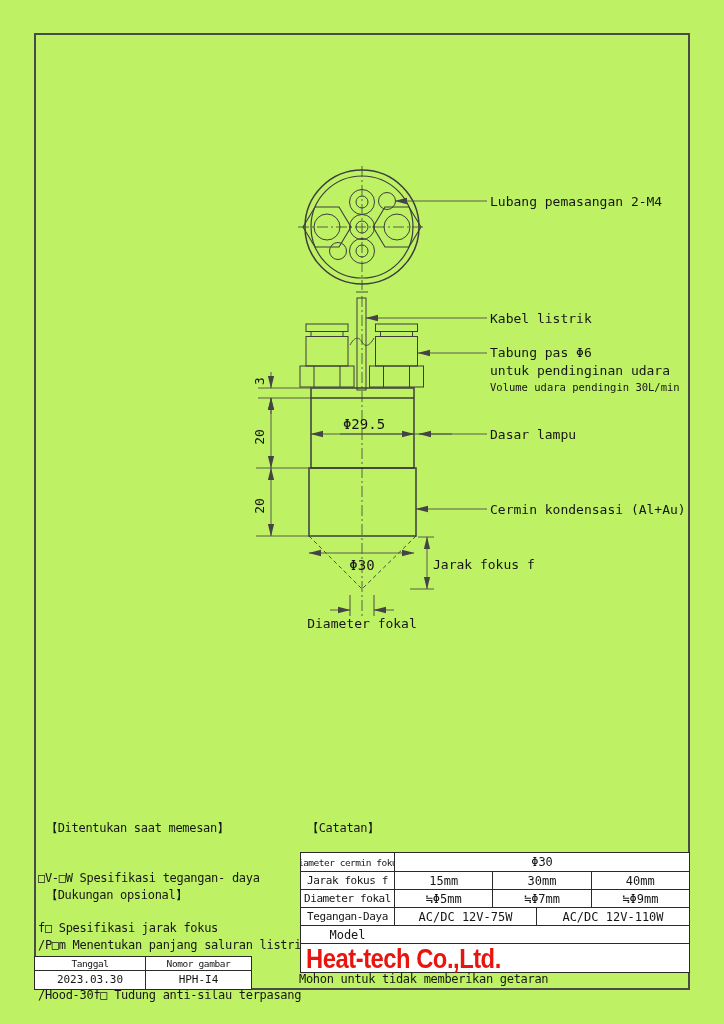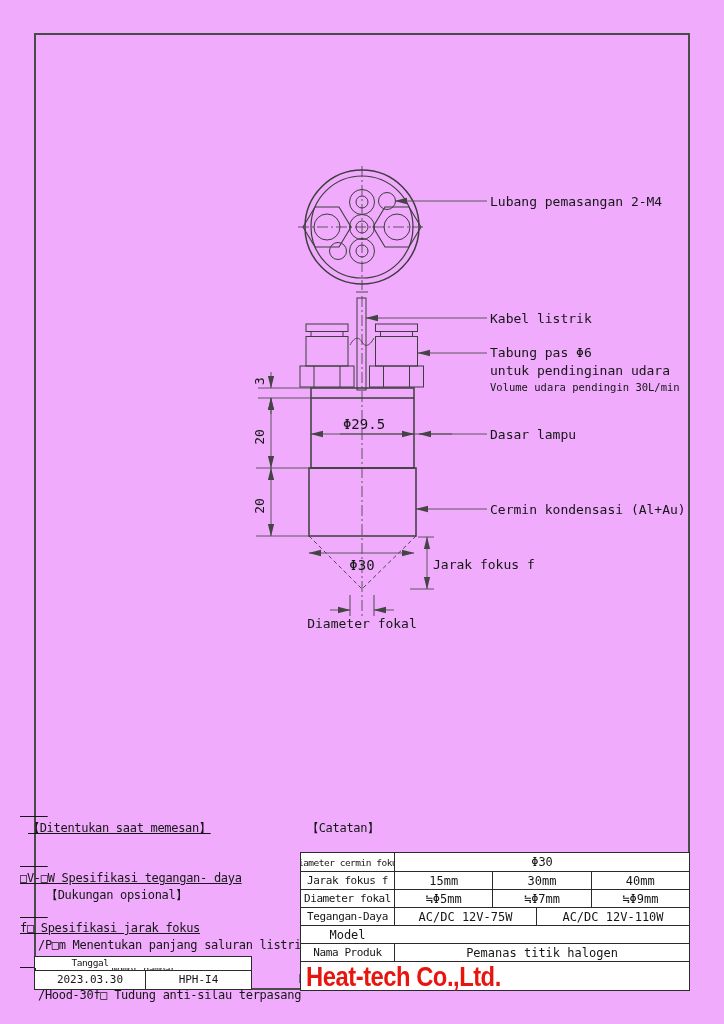--- a/index.html
+++ b/index.html
@@ -1,25 +1,25 @@
 <!DOCTYPE html>
 <html><head>
 <meta charset="utf-8">
 <style>
   html,body{margin:0;padding:0;background:#fff;}
-  .page{position:relative;width:724px;height:1024px;background:#f0abfc;overflow:hidden;
+  .page{position:relative;width:724px;height:1024px;background:#bef264;overflow:hidden;
         font-family:"DejaVu Sans Mono",monospace;color:#161616;}
   .frame{position:absolute;left:34px;top:33px;width:656px;height:957px;
          border:2px solid #4a4a4a;box-sizing:border-box;}
   svg{position:absolute;left:0;top:0;}
   svg text{font-family:"DejaVu Sans Mono",monospace;fill:#161616;}
 
   .note{position:absolute;font-size:12px;line-height:16.8px;letter-spacing:-0.3px;white-space:pre;}
   .note .indent{padding-left:8px;}
-  .note-order{left:20px;top:786px;text-decoration:underline;}
+  .note-order{left:38px;top:786px;}
   .note-optional{left:38px;top:853px;}
   .note-caution{left:299px;top:786px;}
 
   .spec-table{position:absolute;left:300px;top:852px;width:390px;box-sizing:border-box;
               border:1.6px solid #2a2a2a;background:#fff;}
   .srow{display:flex;height:18px;border-top:1.4px solid #2a2a2a;box-sizing:border-box;}
   .srow:first-child{border-top:none;}
   .cell{display:flex;align-items:center;justify-content:center;font-size:12px;
         border-left:1.4px solid #2a2a2a;box-sizing:border-box;overflow:hidden;white-space:nowrap;}
   .cell:first-child{border-left:none;}
@@ -31,21 +31,21 @@
   .c110{flex:1 1 0;}
   .span{flex:1 1 0;}
   .logo-row{height:29px;border-top:1.4px solid #2a2a2a;display:flex;align-items:center;
             justify-content:flex-start;box-sizing:border-box;}
   .logo{font-family:"Liberation Sans",sans-serif;font-weight:bold;font-size:25px;
         letter-spacing:-0.5px;transform:scale(0.95,1.12);white-space:nowrap;}
 
   .title-table{position:absolute;left:34px;top:956px;width:218px;height:34px;box-sizing:border-box;
                border:1.6px solid #2a2a2a;background:#fff;display:flex;flex-direction:column;}
   .trow{display:flex;box-sizing:border-box;}
-  .trow-h{height:12.5px;flex-direction:column;}
+  .trow-h{height:12.5px;}
   .trow-v{flex:1;border-top:1.2px solid #2a2a2a;}
   .tcell{flex:none;display:flex;align-items:center;justify-content:center;box-sizing:border-box;
          overflow:hidden;white-space:nowrap;}
   .tc1{width:110px;}
   .tc2{flex:1;border-left:1.2px solid #2a2a2a;}
   .trow-h .tcell{font-size:9.5px;letter-spacing:-0.4px;}
   .trow-v .tcell{font-size:11px;}
 </style>
 </head>
 <body>
@@ -204,24 +204,20 @@
       <div class="cell c3">≒Φ9mm</div>
     </div>
     <div class="srow">
       <div class="cell label md">Tegangan-Daya</div>
       <div class="cell c75">AC/DC 12V-75W</div>
       <div class="cell c110">AC/DC 12V-110W</div>
     </div>
     <div class="srow">
       <div class="cell label">Model</div>
     </div>
-    <div class="srow">
-      <div class="cell label md">Nama Produk</div>
-      <div class="cell span">Pemanas titik halogen</div>
-    </div>
     <div class="logo-row">
       <span class="logo" style="color: rgb(232, 20, 14);">Heat-tech Co.,Ltd.</span>
     </div>
   </div>
 
   <div class="title-table">
     <div class="trow trow-h">
       <div class="tcell tc1">Tanggal</div>
       <div class="tcell tc2">Nomor gambar</div>
     </div>

